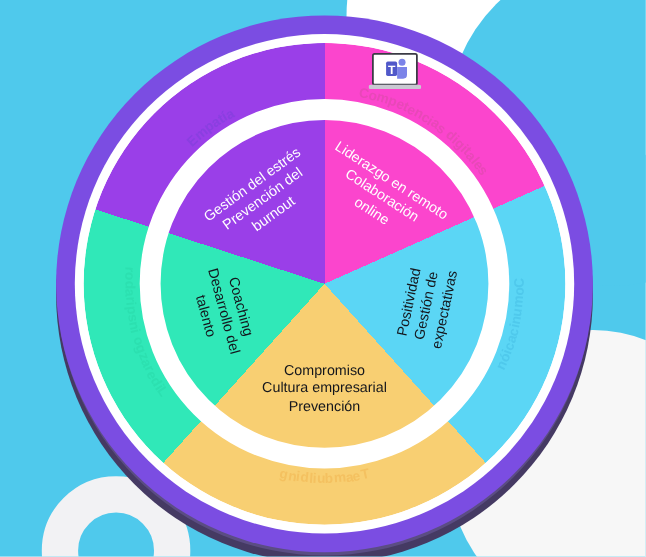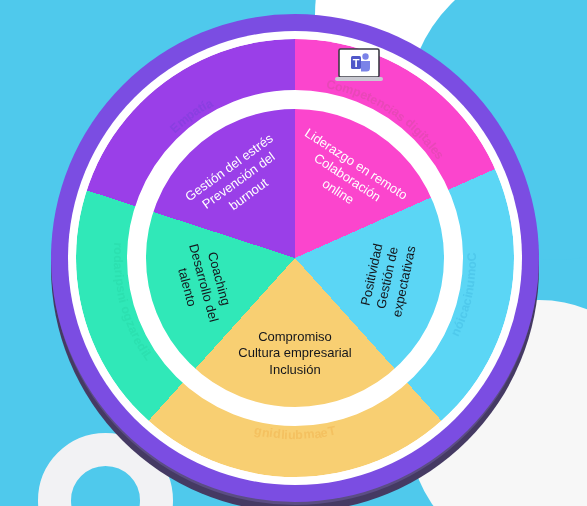--- a/index.html
+++ b/index.html
@@ -287,21 +287,21 @@
 
       <div id="innerTexts">
           <div class="inner-text" style="color: rgb(255, 255, 255); left: 270.741px; top: 139.326px; transform: translate(-50%, -50%) rotate(33deg); width: 160px;">Liderazgo en remoto
 Colaboración
 online</div>
           <div class="inner-text" style="color: rgb(20, 22, 28); left: 311.924px; top: 238.752px; transform: translate(-50%, -50%) rotate(-78deg); width: 160px;">Positividad
 Gestión de
 expectativas</div>
           <div class="inner-text" style="color: rgb(20, 22, 28); left: 219px; top: 314px; transform: translate(-50%, -50%) rotate(0deg); width: 160px;">Compromiso
 Cultura empresarial
-Inclusión</div>
+Prevención</div>
           <div class="inner-text" style="color: rgb(20, 22, 28); left: 127.237px; top: 243.588px; transform: translate(-50%, -50%) rotate(75deg); width: 160px;">Coaching
 Desarrollo del
 talento</div>
           <div class="inner-text" style="color: rgb(255, 255, 255); left: 163.16px; top: 142.143px; transform: translate(-50%, -50%) rotate(324deg); width: 160px;">Gestión del estrés
 Prevención del
 burnout</div>
         </div>
     </div>
   </div>
 

